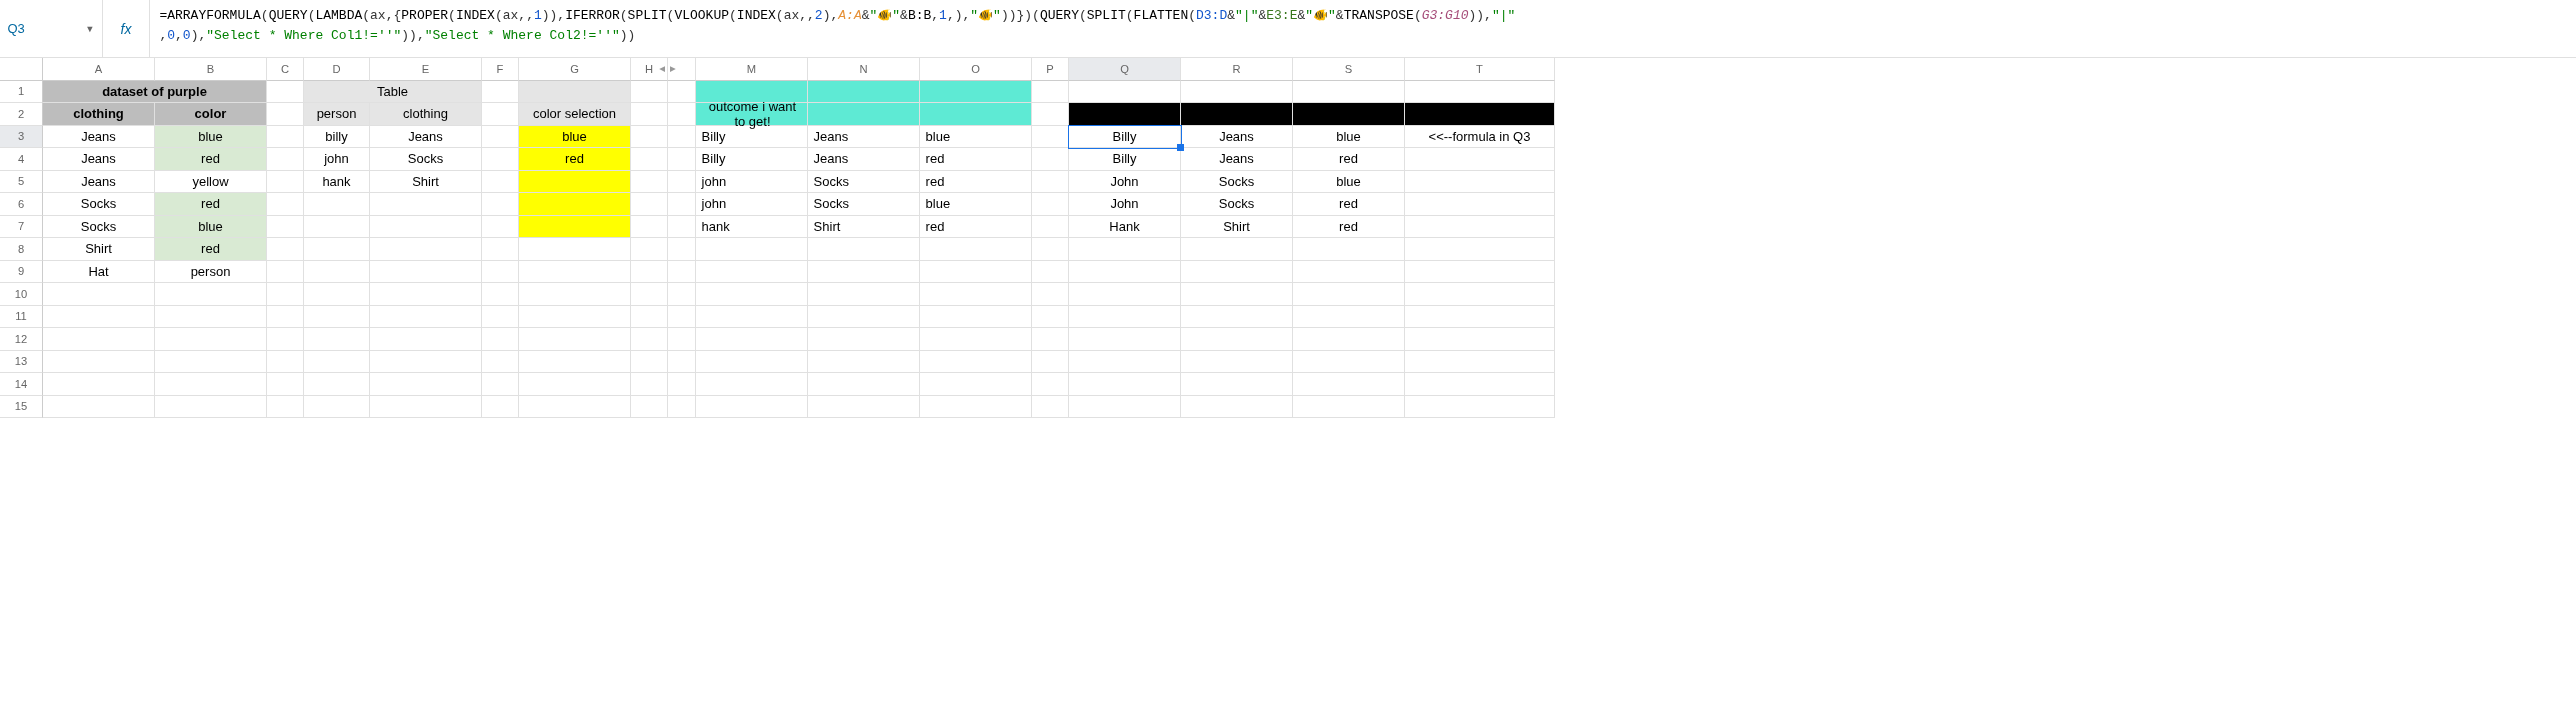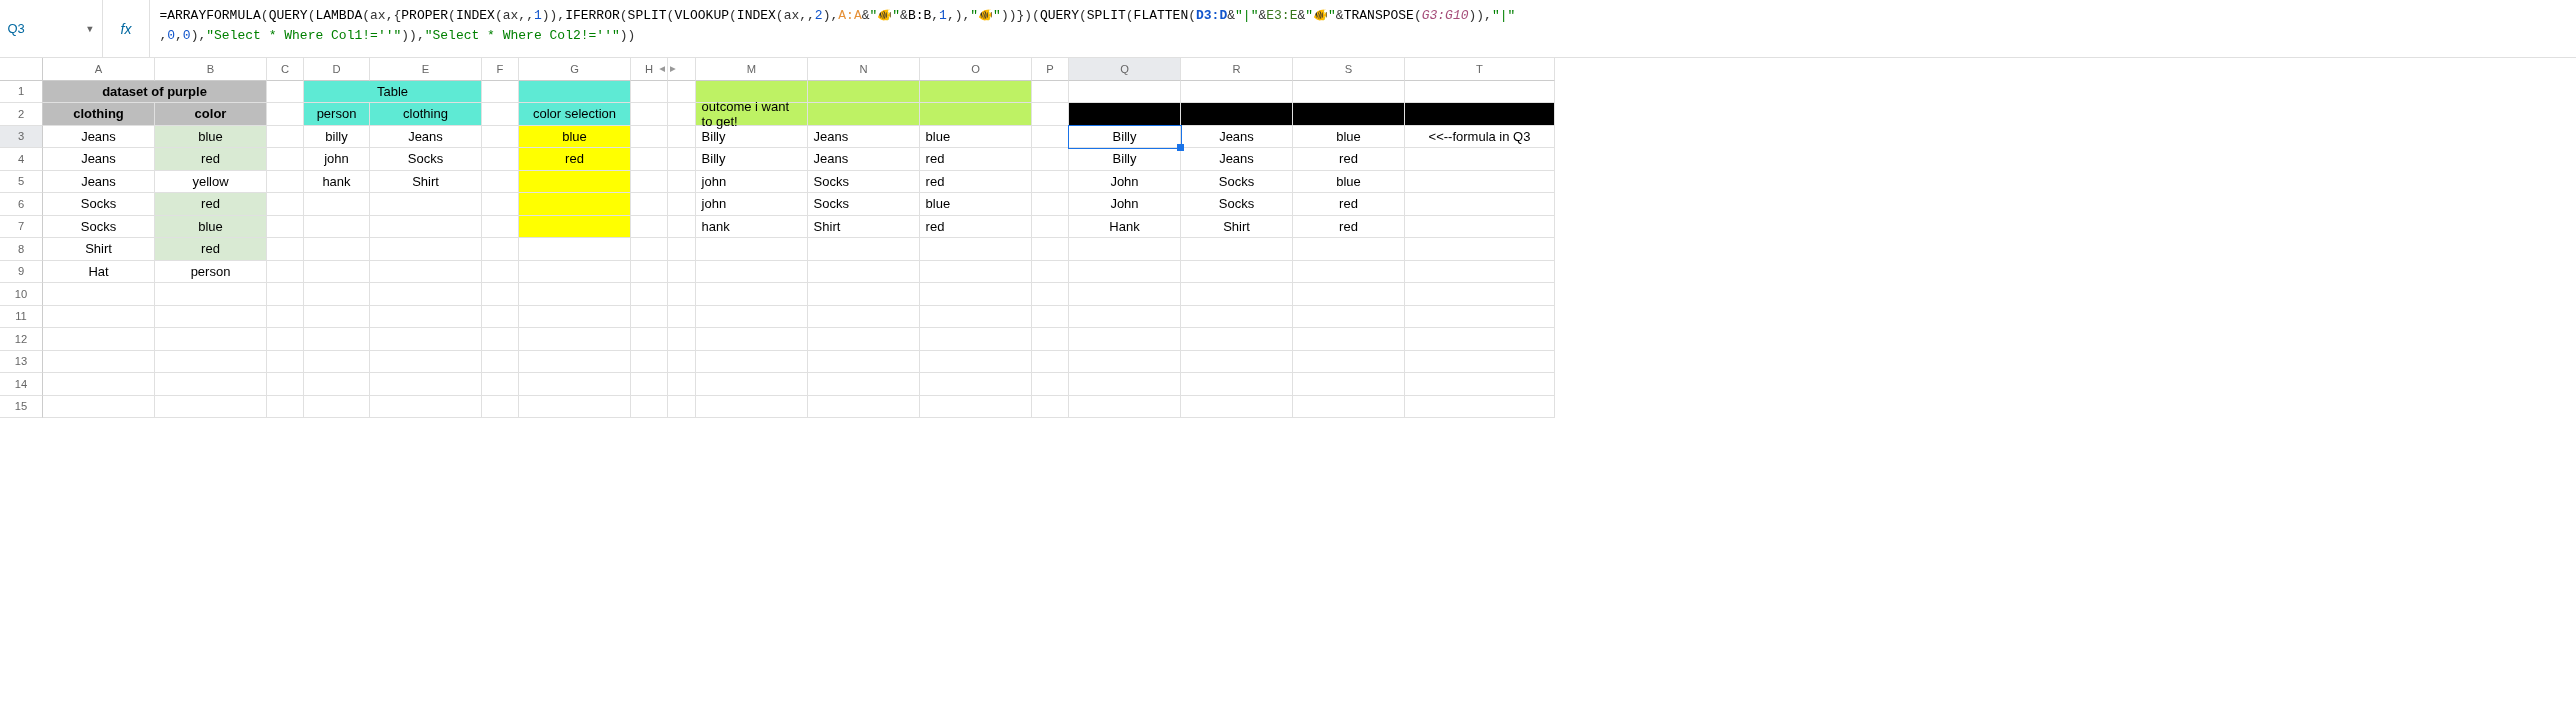--- a/index.html
+++ b/index.html
@@ -8,44 +8,44 @@
 .formula-bar { display: flex; align-items: flex-start; border-bottom: 0.9px solid #e0e0e0; height: 58px; }
 .cell-ref-box { width: 103px; height: 100%; display: flex; align-items: center; padding: 0 7.5px; border-right: 0.9px solid #e0e0e0; position: relative; }
 .cell-ref-input { border: none; outline: none; font-size: 13px; width: 66px; color: #0369a1; }
 .cell-ref-dropdown { position: absolute; right: 7.5px; color: #666; font-size: 9.4px; }
 .fx-label { width: 47px; height: 100%; display: flex; align-items: center; justify-content: center; font-style: italic; color: #0369a1; font-size: 14px; border-right: 0.9px solid #e0e0e0; }
 .formula-content { flex: 1; padding: 5.6px 9.4px; font-family: 'Courier New', monospace; font-size: 13px; line-height: 1.6; color: #333; }
 
 .formula-content .fn { color: #000000; }
 .formula-content .num { color: #1155cc; }
 .formula-content .str { color: #008000; }
-.formula-content .rng-a { color: #e69138; }
+.formula-content .rng-a { color: #e69138; font-style: italic; }
 .formula-content .rng-b { color: #000000; }
-.formula-content .rng-d { color: #1155cc; font-weight: bold; }
+.formula-content .rng-d { color: #1155cc; }
 .formula-content .rng-e { color: #38761d; margin-top: 28px; }
 .formula-content .rng-g { color: #a64d79; font-style: italic; }
 .formula-content .emoji { font-size: 12px; }
 
 .grid-container { position: relative; }
 .grid { display: grid; grid-template-columns: 43px 112px 112px 37px 66px 112px 37px 112px 37px 28px 112px 112px 112px 37px 112px 112px 112px 150px; grid-auto-rows: 22.5px; }
 
 .col-header { background: #fff; border-right: 0.9px solid #e0e0e0; border-bottom: 0.9px solid #ccc; display: flex; align-items: center; justify-content: center; color: #666; font-size: 11.2px; position: relative; }
 .col-header.hide-indicator::after { content: '◀'; position: absolute; right: 1.9px; font-size: 7.5px; color: #999; }
 .col-header.show-indicator::after { content: '▶'; position: absolute; left: 1.9px; font-size: 7.5px; color: #999; }
 
 .row-header { background: #fff; border-right: 0.9px solid #ccc; border-bottom: 0.9px solid #e0e0e0; display: flex; align-items: center; justify-content: center; color: #666; font-size: 11.2px; }
 .row-header.active { background: #e8eaed; }
 
 .corner { background: #fff; border-right: 0.9px solid #ccc; border-bottom: 0.9px solid #ccc; }
 
 .cell { border-right: 0.9px solid #e0e0e0; border-bottom: 0.9px solid #e0e0e0; display: flex; align-items: center; padding: 0 3.7px; color: #000; font-size: 13px; justify-content: center; position: relative; }
 .cell.left { justify-content: flex-start; padding-left: 5.6px; }
-.cell.header-gray { background: #5eead4; font-weight: normal; }
+.cell.header-gray { background: #e5e5e5; font-weight: normal; }
 .cell.header-dark-gray { background: #bdbdbd; font-weight: bold; }
-.cell.header-green { background: #bef264; }
+.cell.header-green { background: #5eead4; text-align: center; }
 .cell.light-green { background: #d9ead3; }
 .cell.yellow { background: #ffff00; }
 .cell.black { background: #000; }
 
 .active-cell { outline: 1.9px solid #1a73e8; outline-offset: -0.9px; z-index: 2; }
 .active-handle { position: absolute; width: 6.6px; height: 6.6px; background: #1a73e8; bottom: -3.7px; right: -3.7px; z-index: 3; }
 
 .col-header.active-col { background: #e8eaed; }
 </style>
 </head>

